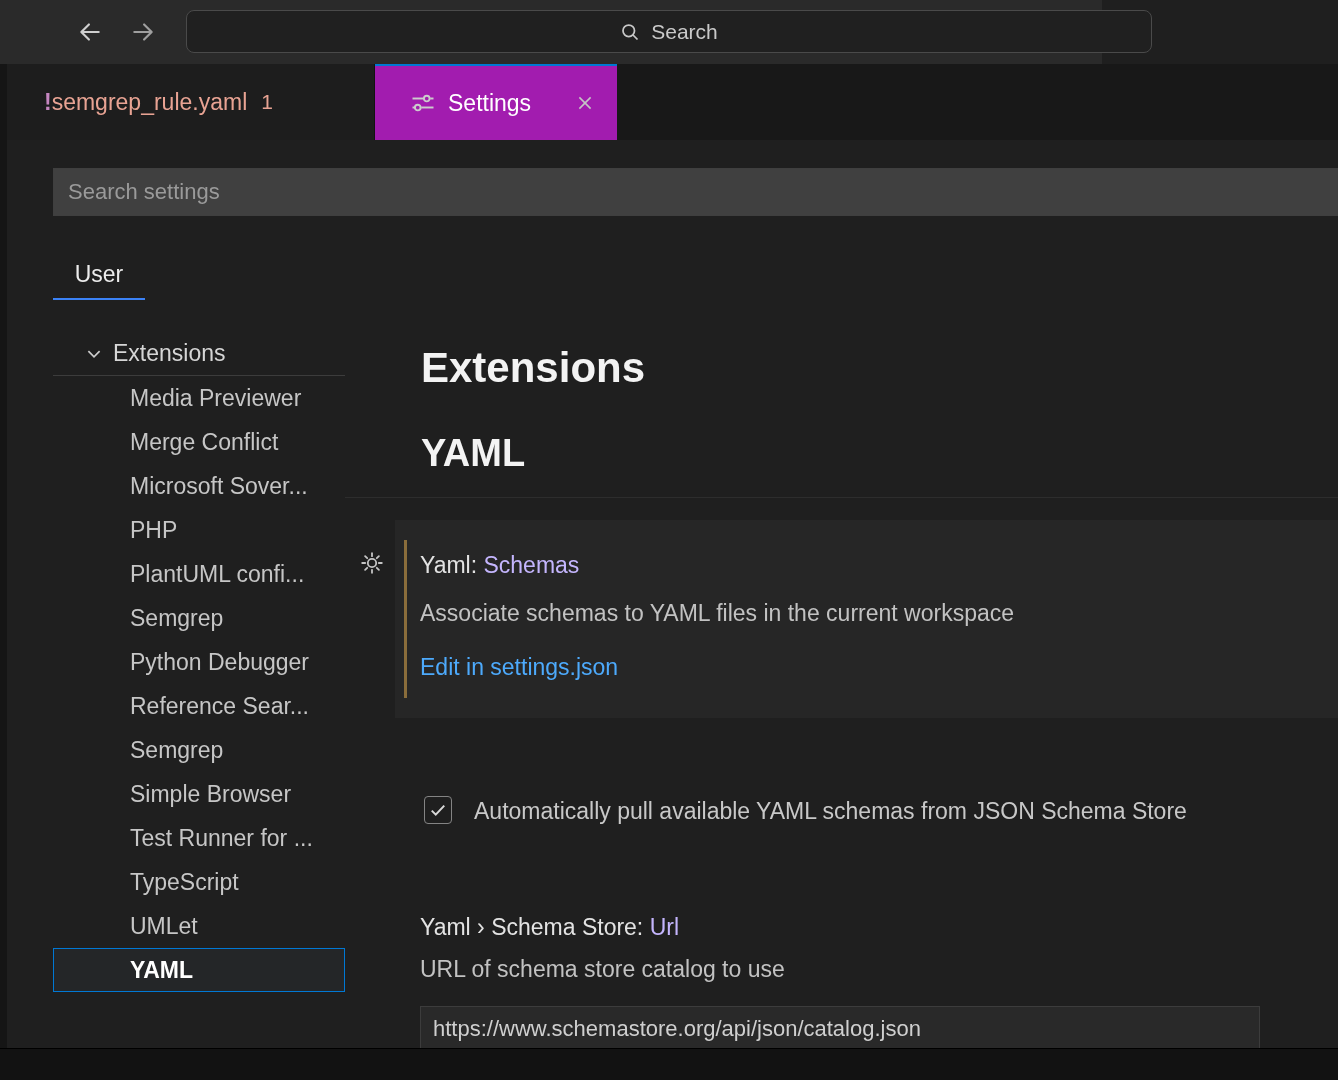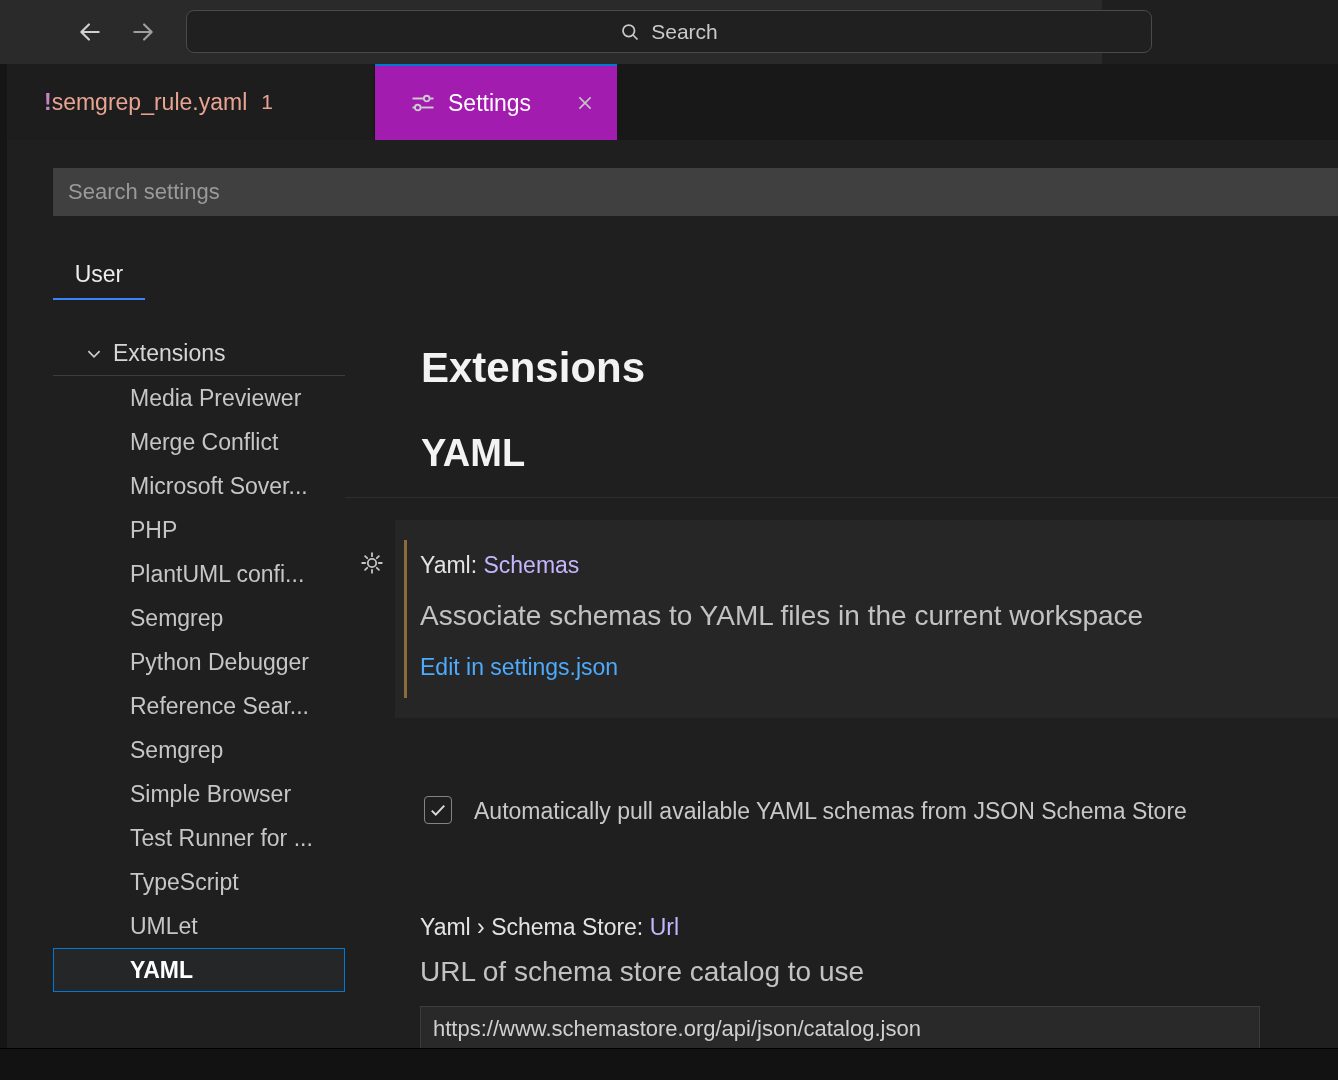--- a/index.html
+++ b/index.html
@@ -65,21 +65,21 @@
   
   .h1 { position:absolute; left:414px; top:204px; font-size:42px; font-weight:700; color:#f3f3f3; }
   .h2 { position:absolute; left:414px; top:292px; font-size:38px; font-weight:700; color:#f3f3f3; }
   .content-divider { position:absolute; left:338px; top:357px; width:993px; height:1px; background:#2d2d2d; }
   .gear-btn { position:absolute; left:352px; top:410px; width:26px; height:26px; display:flex; align-items:center; justify-content:center; cursor:pointer; }
   .setting-row { position:absolute; left:388px; width:943px; }
   .row-schemas { top:380px; height:198px; background:#262626; }
   .row-schemas .mod-bar { position:absolute; left:9px; top:20px; width:3px; height:158px; background:#8a6d3b; }
   .s-title { position:absolute; left:25px; font-size:23px; color:#e3e3e3; white-space:nowrap; }
   .s-title .s-name { font-weight:400; color:#c4b5fd; }
-  .s-desc { position:absolute; left:25px; font-size:28px; color:#c2c2c2; white-space:nowrap; }
+  .s-desc { position:absolute; left:25px; font-size:23px; color:#c2c2c2; white-space:nowrap; }
   .s-link { position:absolute; left:25px; font-size:23px; color:#4daafc; cursor:pointer; }
   .row-schemas .s-title { top:32px; }
   .row-schemas .s-desc  { top:80px; }
   .row-schemas .s-link  { top:134px; }
   .row-enable { top:600px; height:140px; }
   .row-enable .s-title { top:12px; }
   .checkbox {
     position:absolute; left:29px; top:56px; width:28px; height:28px;
     border:1px solid #848484; border-radius:4px; display:flex; align-items:center; justify-content:center;
     background:transparent; cursor:pointer;

